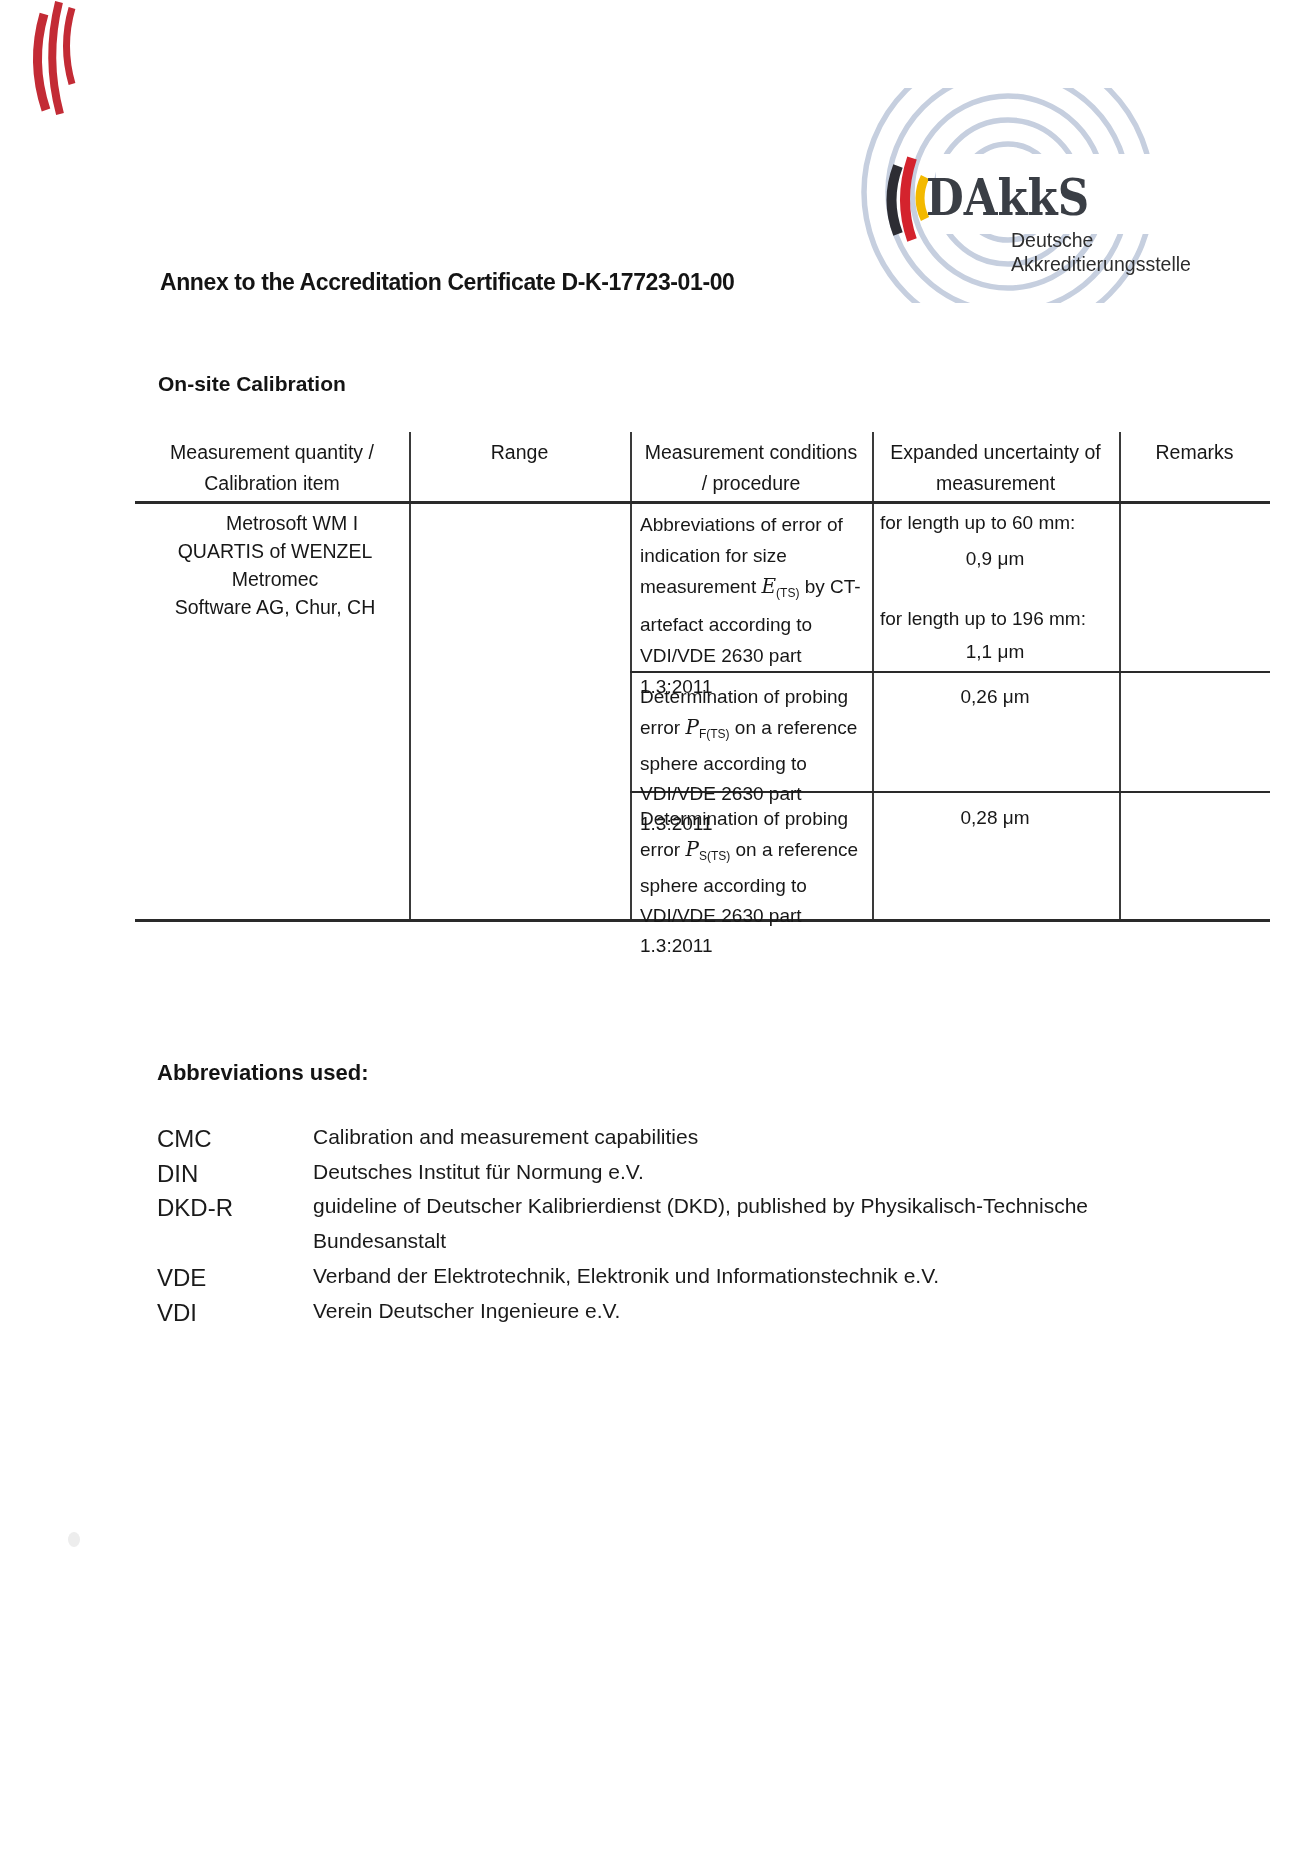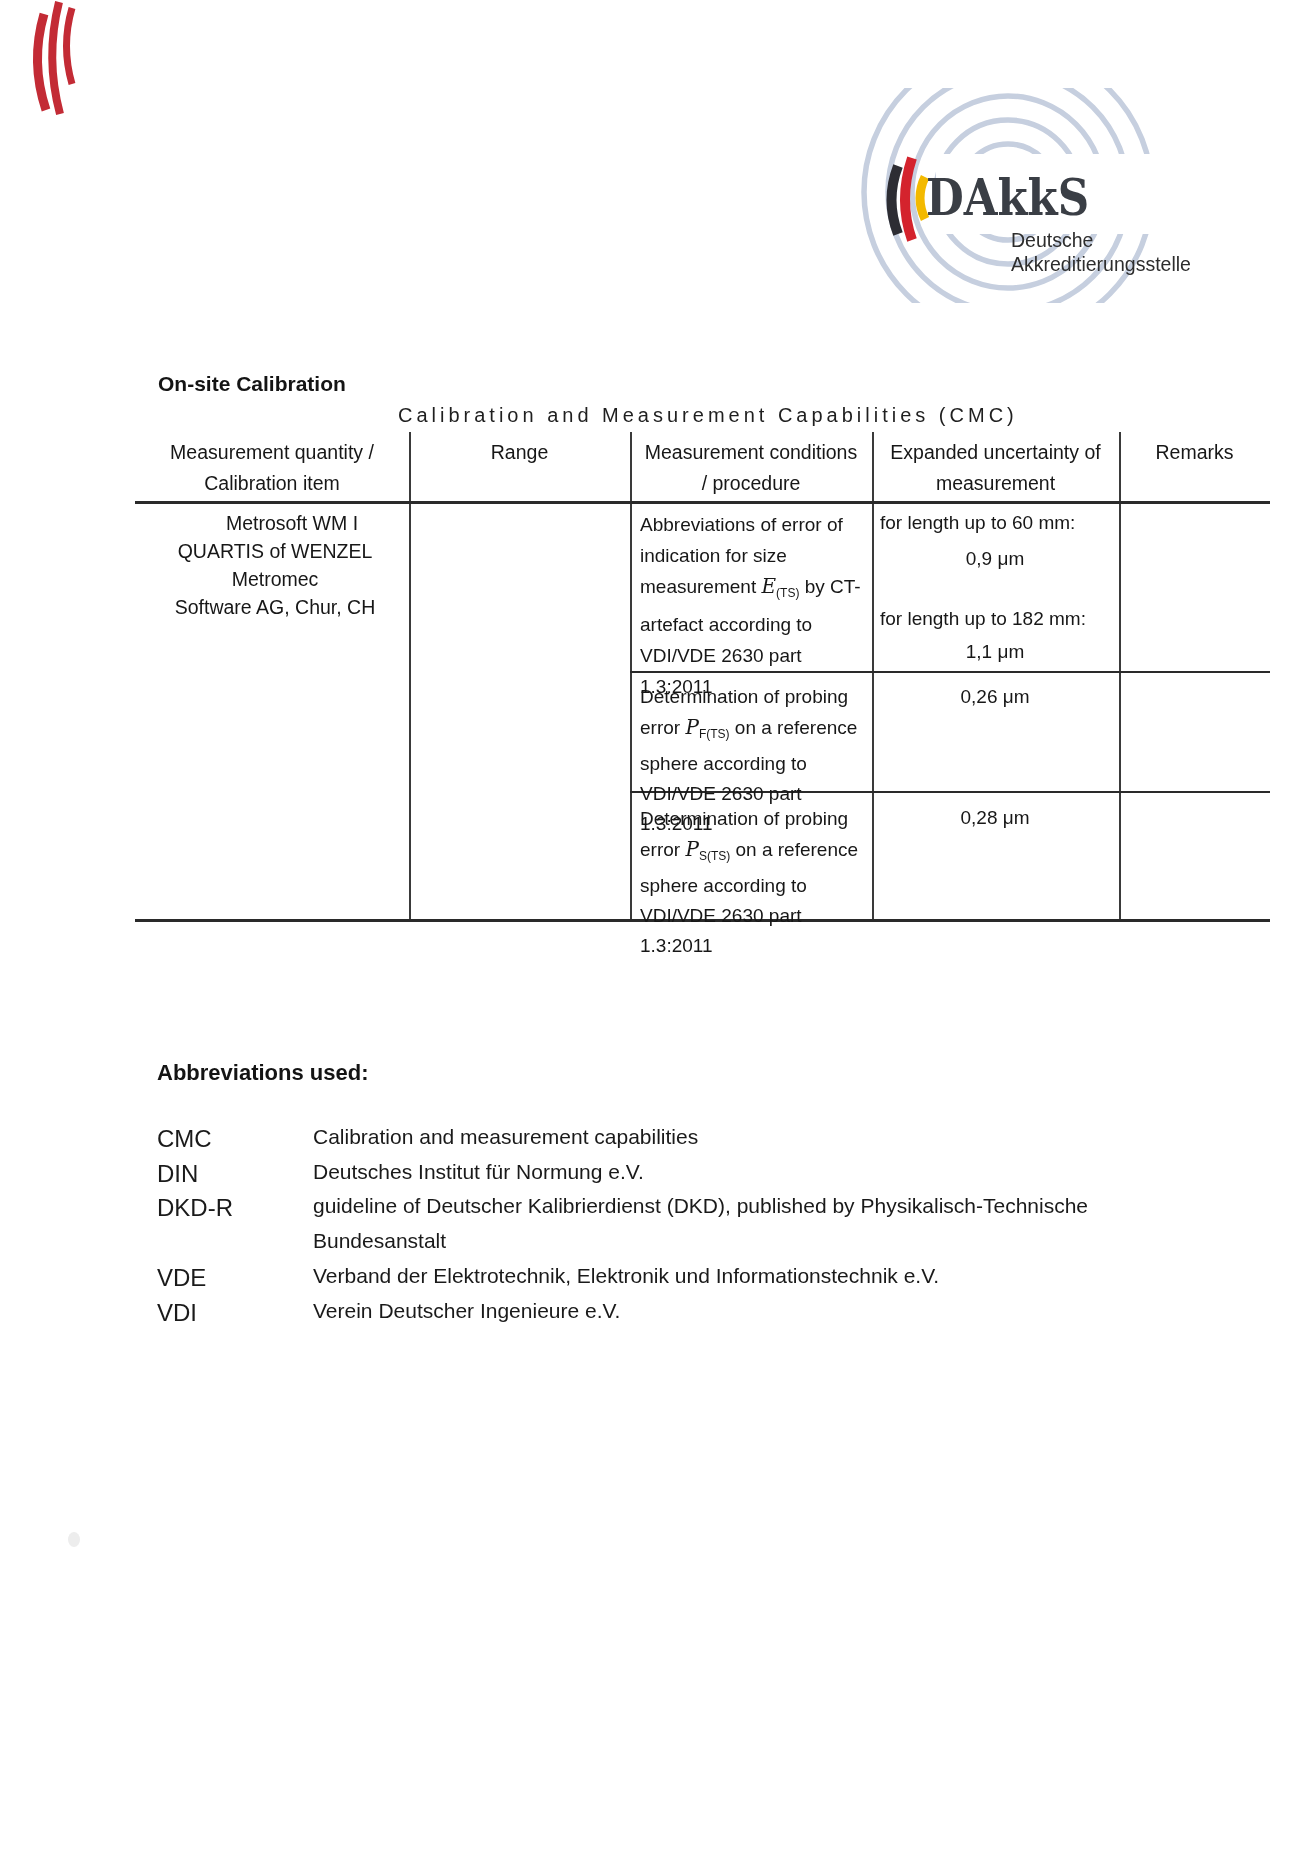--- a/index.html
+++ b/index.html
@@ -73,22 +73,22 @@
     <g>
       <path d="M 40 78 Q 27 112 40 146" fill="none" stroke-width="10" stroke="#2d2d33"></path>
       <path d="M 54 70 Q 40 112 54 152" fill="none" stroke-width="10" stroke="#d4232d"></path>
       <path d="M 67 89 Q 57 110 67 131" fill="none" stroke-width="9" stroke="#f3b900"></path>
     </g>
   </svg>
   <div class="abs logo-wordmark">DAkkS</div>
   <div class="abs logo-sub1">Deutsche</div>
   <div class="abs logo-sub2">Akkreditierungsstelle</div>
 
+  <div class="abs annex-title">Annex to the Accreditation Certificate D-K-17723-01-00</div>
   <div class="abs onsite-title">On-site Calibration</div>
-  <div class="abs cmc-title">Calibration and Measurement Capabilities (CMC)</div>
 
   <div class="vline" style="left:409px;top:432px;height:490px"></div>
   <div class="vline" style="left:630px;top:432px;height:490px"></div>
   <div class="vline" style="left:872px;top:432px;height:490px"></div>
   <div class="vline" style="left:1119px;top:432px;height:490px"></div>
   <div class="hline" style="left:135px;top:501px;width:1135px;height:2.5px"></div>
   <div class="hline" style="left:630px;top:671px;width:640px;height:1.5px"></div>
   <div class="hline" style="left:630px;top:791px;width:640px;height:1.5px"></div>
   <div class="hline" style="left:135px;top:919px;width:1135px;height:3px"></div>
 
@@ -121,21 +121,21 @@
   <div class="cell" style="left:640px;top:509px;width:230px">
     <div>Abbreviations of error of</div>
     <div>indication for size</div>
     <div><span>measurement </span><span class="sym">E</span><sub class="ts">(TS)</sub><span> by CT-</span></div>
     <div>artefact according to</div>
     <div>VDI/VDE 2630 part 1.3:2011</div>
   </div>
 
   <div class="unc-cond" style="left:880px;top:512px">for length up to 60 mm:</div>
   <div class="unc-val" style="left:872px;top:548px">0,9 μm</div>
-  <div class="unc-cond" style="left:880px;top:608px">for length up to 182 mm:</div>
+  <div class="unc-cond" style="left:880px;top:608px">for length up to 196 mm:</div>
   <div class="unc-val" style="left:872px;top:641px">1,1 μm</div>
 
   <div class="cell" style="left:640px;top:682px;width:230px;line-height:30px">
     <div>Determination of probing</div>
     <div><span>error </span><span class="sym">P</span><sub class="ts">F(TS)</sub><span>  on a reference</span></div>
     <div>sphere according to</div>
     <div>VDI/VDE 2630 part 1.3:2011</div>
   </div>
   <div class="unc-val" style="left:872px;top:686px">0,26 μm</div>
 

